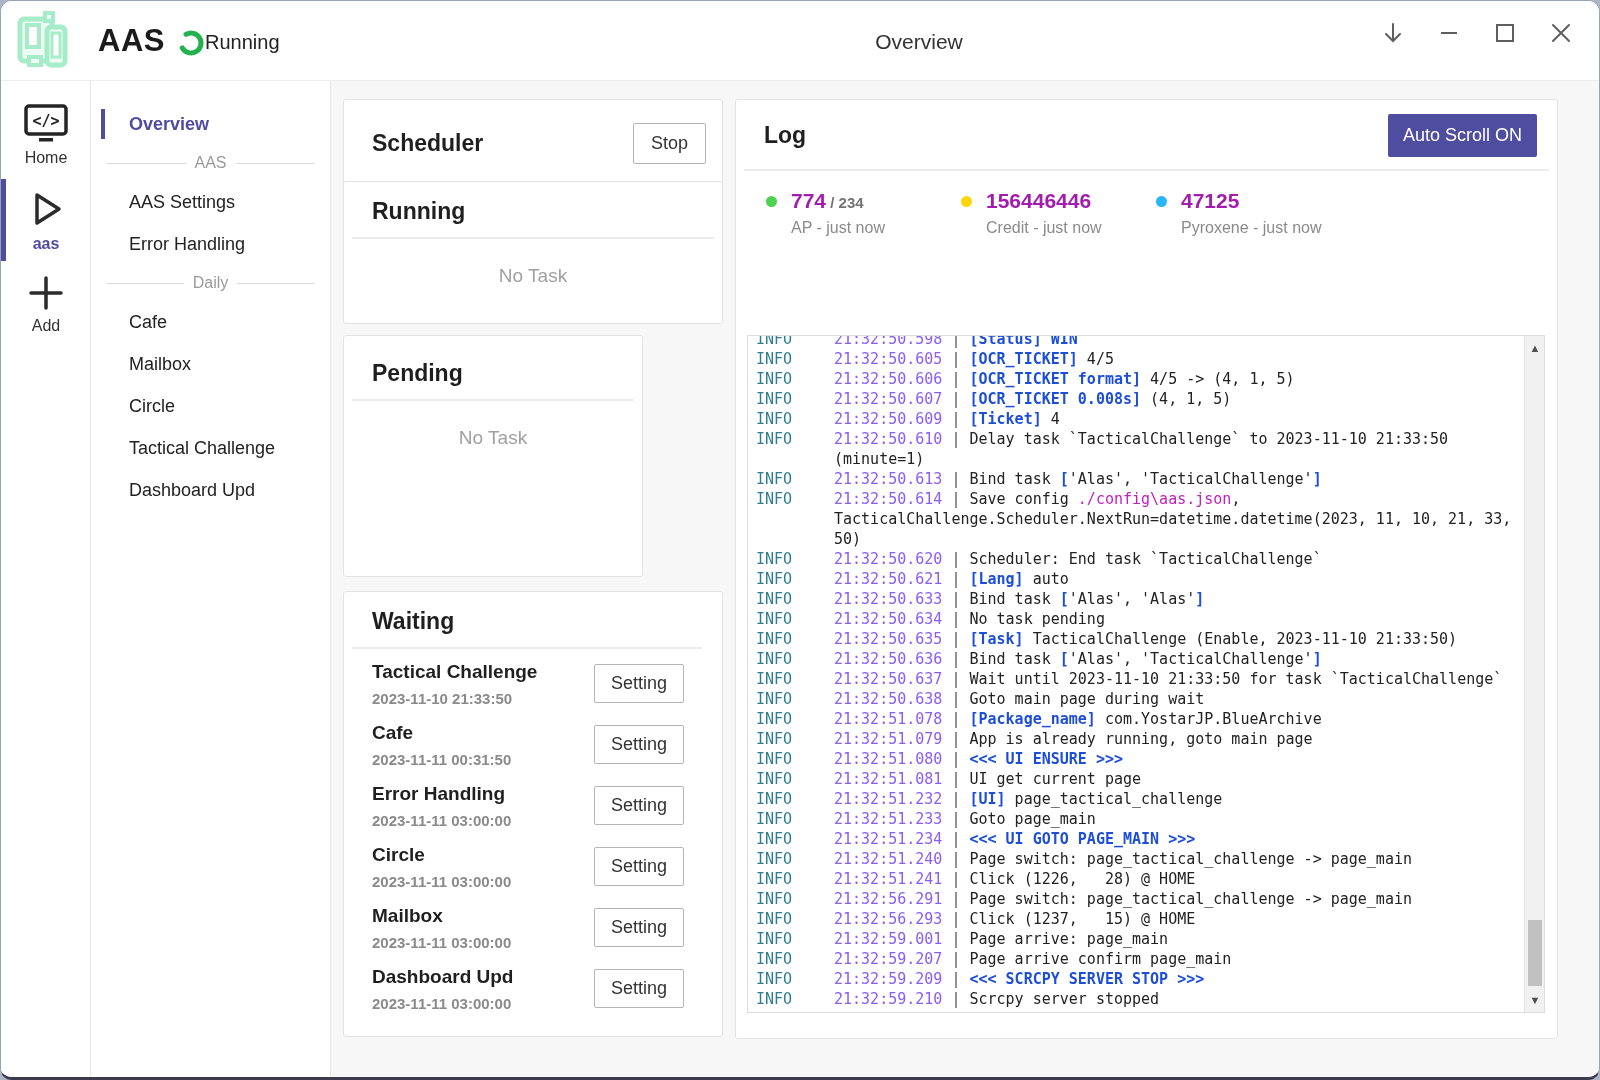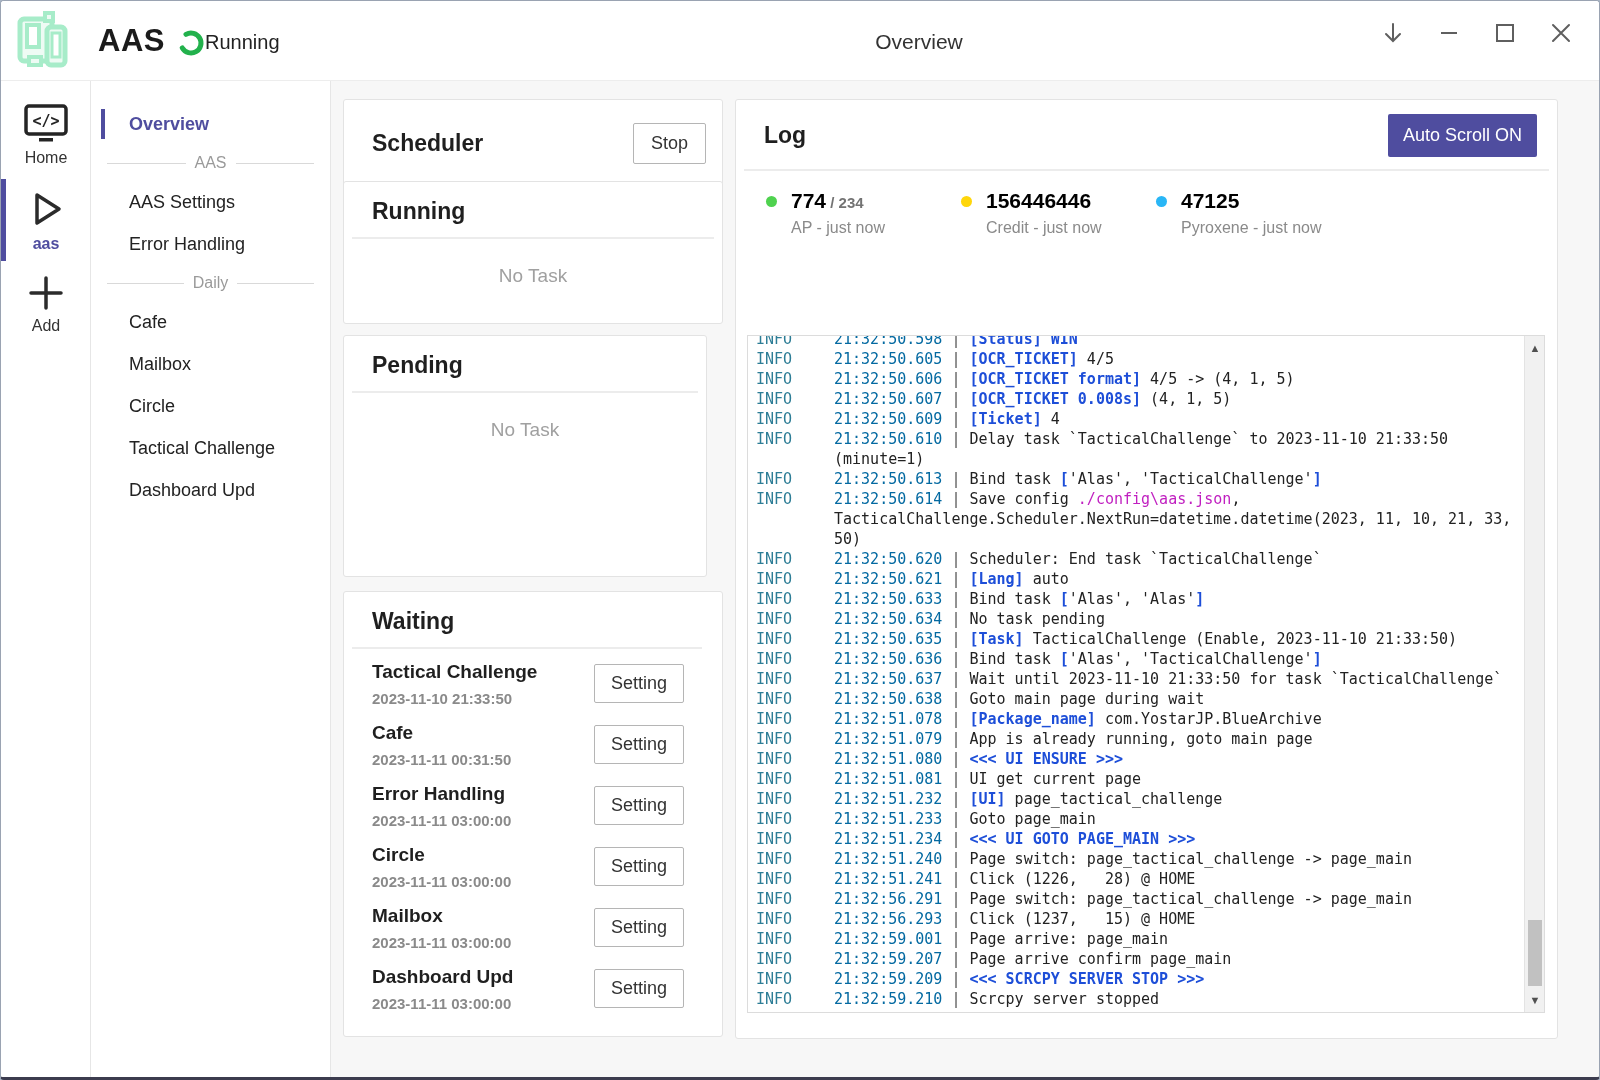--- a/index.html
+++ b/index.html
@@ -1,19 +1,19 @@
 <!DOCTYPE html>
 <html><head>
 <meta charset="utf-8">
 <style>
   * { margin:0; padding:0; box-sizing:border-box; }
   html,body { width:1600px; height:1080px; background:#aab6c6; font-family:"Liberation Sans", sans-serif; }
   #window {
     position:relative; width:1600px; height:1080px; background:#ffffff;
-    border-radius:4px; overflow:hidden; border:1px solid #9aa3b2; border-bottom:3px solid #3c3c4e;
+    border-radius:12px; overflow:hidden; border:1px solid #9aa3b2; border-bottom:3px solid #3c3c4e;
   }
   
   .topbar { position:absolute; left:0; top:0; width:1600px; height:80px; background:#fff; border-bottom:1px solid #ededed; z-index:5; }
   .logo { position:absolute; left:10px; top:8px; width:64px; height:64px; }
   .app-name { position:absolute; left:97px; top:22px; font-size:31px; font-weight:bold; color:#1b1b1b; letter-spacing:0.5px; }
   .spinner { position:absolute; left:176px; top:28px; width:28px; height:28px; }
   .status-text { position:absolute; left:204px; top:30px; font-size:20px; color:#222; }
   .win-title { position:absolute; left:918px; top:29px; transform:translateX(-50%); font-size:21px; color:#333; }
   .win-controls { position:absolute; right:18px; top:12px; display:flex; gap:12px; }
   .win-btn { width:44px; height:40px; display:flex; align-items:center; justify-content:center; background:transparent; border:none; cursor:pointer; }
@@ -33,46 +33,46 @@
   .sb-divider::before, .sb-divider::after { content:""; flex:1; border-top:1px solid #d9d9d9; }
   
   .main { position:absolute; left:330px; top:80px; width:1270px; height:1000px; background:#f7f7f7; }
   .card { position:absolute; background:#fff; border:1px solid #e3e3e3; border-radius:3px; }
   .card-title { font-size:23px; font-weight:600; color:#1f1f1f; }
   .card-hr { border:none; border-top:2px solid #ececec; margin:12px 8px 0 8px; }
   .empty-text { text-align:center; color:#a0a0a0; font-size:19px; margin-top:26px; }
   #card-scheduler { left:12px; top:18px; width:380px; height:88px; display:flex; align-items:center; justify-content:space-between; padding:0 16px 0 28px; }
   .btn-outline { background:#fff; border:1px solid #b5b5b5; border-radius:2px; color:#333; font-size:18px; padding:9px 17px; cursor:pointer; font-family:"Liberation Sans", sans-serif; }
   #card-running { left:12px; top:100px; width:380px; height:143px; padding:16px 0 0 0; }
-  #card-pending { left:12px; top:254px; width:364px; height:242px; padding:16px 0 0 0; }
+  #card-pending { left:12px; top:254px; width:300px; height:242px; padding:24px 0 0 0; }
   #card-waiting { left:12px; top:510px; width:380px; height:446px; padding:16px 12px 0 0; }
   #card-running .card-title, #card-pending .card-title, #card-waiting .card-title { padding-left:28px; }
   .wait-list { padding:4px 26px 0 28px; }
   .wait-row { display:flex; align-items:center; justify-content:space-between; height:61px; }
   .wait-name { font-size:19px; font-weight:600; color:#1f1f1f; }
   .wait-time { font-size:15px; font-weight:600; color:#8a8a8a; margin-top:7px; }
   .btn-setting { background:#fff; border:1px solid #b5b5b5; border-radius:2px; color:#333; font-size:18px; padding:8px 16px; cursor:pointer; font-family:"Liberation Sans", sans-serif; }
   
   #card-log { left:404px; top:18px; width:823px; height:940px; }
   .log-header { display:flex; align-items:center; justify-content:space-between; padding:14px 20px 0 28px; }
   .btn-autoscroll { background:#4f4d9f; color:#fff; border:none; border-radius:2px; font-size:18px; padding:11px 15px; cursor:pointer; font-family:"Liberation Sans", sans-serif; }
   .log-stats { position:relative; height:96px; }
   .stat { position:absolute; top:18px; }
   .stat .dot { position:absolute; left:0; top:7px; width:11px; height:11px; border-radius:50%; }
   .stat .val-row { margin-left:25px; white-space:nowrap; }
-  .stat .val { font-size:21px; font-weight:bold; color:#000000; }
+  .stat .val { font-size:21px; font-weight:bold; color:#a21caf; }
   .stat .extra { font-size:15px; color:#737373; font-weight:600; }
   .stat .lbl { margin-left:25px; margin-top:6px; font-size:16px; color:#8a8a8a; }
   .log-viewport { position:absolute; left:11px; right:12px; top:235px; bottom:25px; border:1px solid #dcdcdc; background:#fff; }
   .log-scroll { position:absolute; left:0; top:0; right:20px; bottom:0; overflow:hidden; }
   .log-content { margin-top:-7px; padding-left:8px; padding-right:4px; }
   .log-row { display:flex; font-family:"DejaVu Sans Mono", monospace; font-size:15px; line-height:20px; color:#222; }
   .log-lvl { flex:none; width:78px; color:#2d7d96; }
   .log-body { flex:1; white-space:pre-wrap; word-break:break-word; }
-  .log-time { color:#0369a1; }
+  .log-time { color:#8b5cf6; }
   .log-pipe { color:#555; }
   .seg-b { font-weight:bold; color:#1d4ed8; }
   .seg-m { color:#c01fc0; }
   
   .scrollbar { position:absolute; right:0; top:0; bottom:0; width:20px; background:#f1f1f1; border-left:1px solid #e3e3e3; }
   .scroll-arrow { position:absolute; left:0; width:20px; height:20px; display:flex; align-items:center; justify-content:center; font-size:11px; color:#505050; cursor:pointer; }
   .scroll-arrow.up { top:2px; } .scroll-arrow.down { bottom:2px; }
   .scroll-thumb { position:absolute; left:3px; width:14px; height:66px; bottom:26px; background:#c1c1c1; cursor:pointer; }
   svg { display:block; }
 </style>

